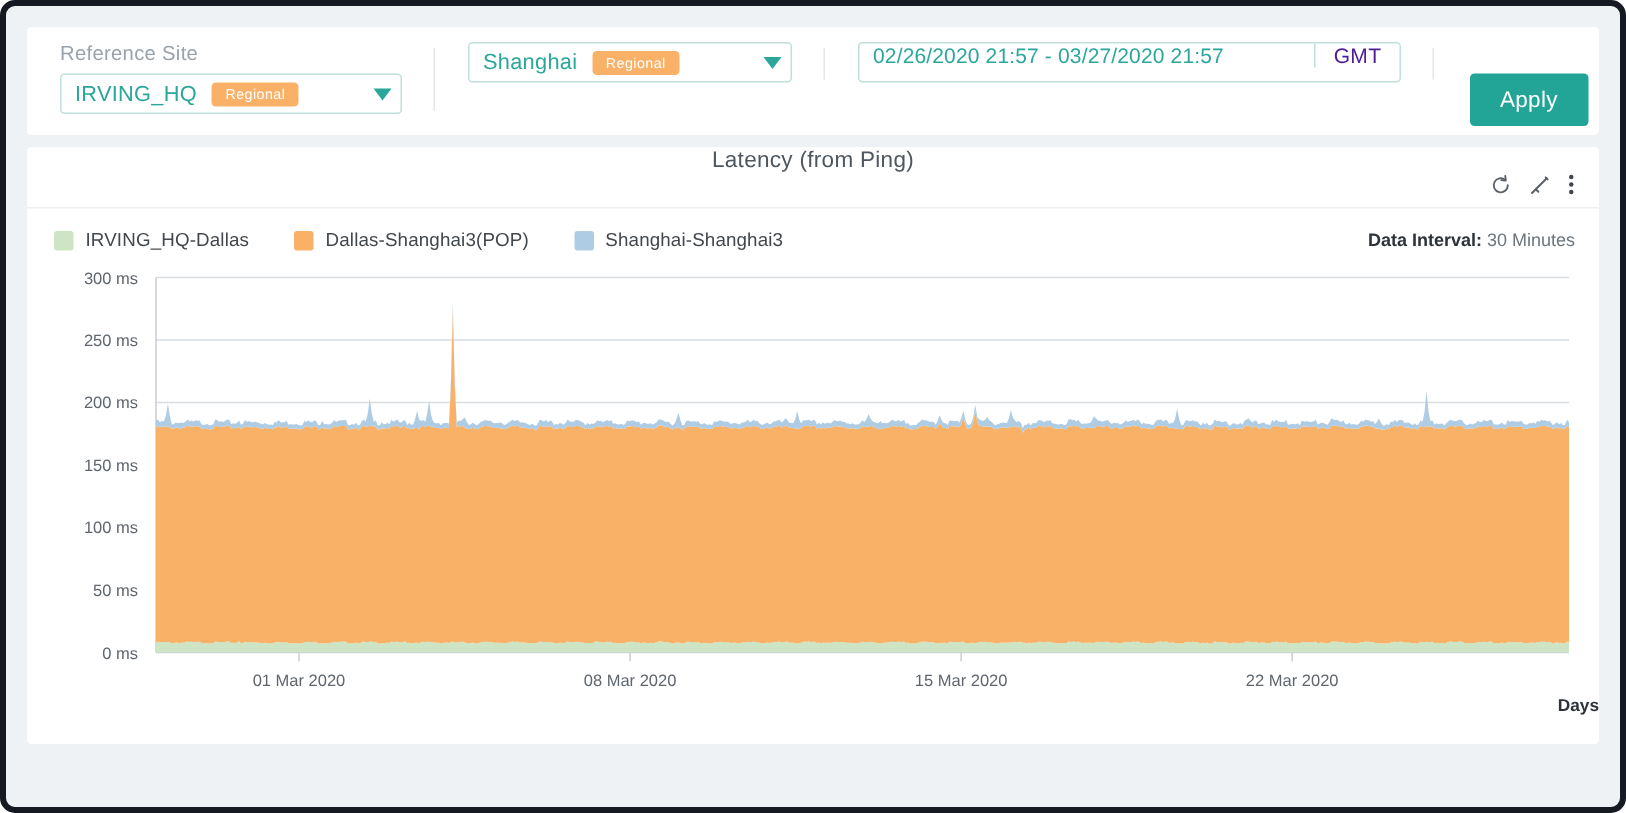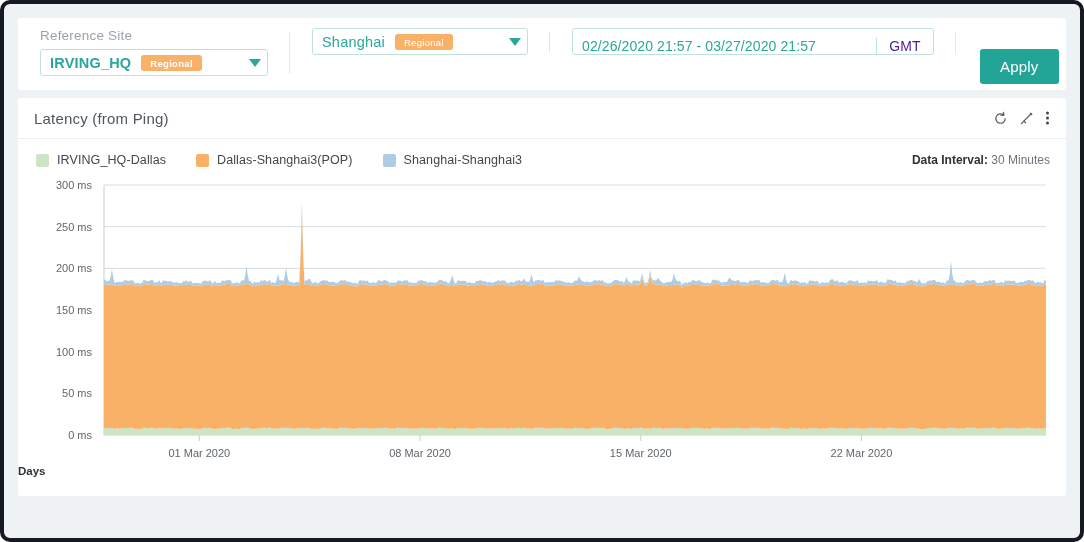--- a/index.html
+++ b/index.html
@@ -79,26 +79,26 @@
     white-space: nowrap;
   }
   .caret {
     margin-left: auto;
     width: 0; height: 0;
     border-left: 6px solid transparent;
     border-right: 6px solid transparent;
     border-top: 8px solid #2aa79a;
     flex: none;
   }
-  .ref-select { width: 228px; font-weight: bold; }
+  .ref-select { width: 228px; }
   .other-select { width: 216px; }
 
   .time-wrap {
     display: flex;
-    align-items: flex-end;
+    align-items: flex-start;
     height: 27px;
     border: 1px solid #bfe0dc;
     border-radius: 3px;
     background: #fff;
     width: 362px;
   }
   .time-wrap .tval {
     flex: 1;
     display: flex; align-items: center;
     padding-left: 9px;
@@ -138,20 +138,21 @@
     border-radius: 3px;
     height: 398px;
     position: relative;
   }
   .card-head {
     height: 41px;
     border-bottom: 1px solid #eceff1;
     display: flex;
     align-items: center;
     padding: 0 16px 0 16px;
+    flex-direction: column;
   }
   .card-title {
     font-size: 15px;
     color: #4e565e;
     letter-spacing: .2px;
   }
   .card-tools {
     margin-left: auto;
     display: flex;
     align-items: center;
@@ -192,21 +193,21 @@
   .plot-wrap {
     position: relative;
     margin-top: 6px;
     height: 320px;
   }
   .plot-svg { display: block; }
   .xaxis-title {
     position: absolute;
     left: 0; right: 0;
     bottom: 16px;
-    text-align: left;
+    text-align: right;
     font-size: 11.5px;
     font-weight: bold;
     color: #2d3339;
   }
 </style>
 </head>
 <body>
 
 <div id="screen">
 

